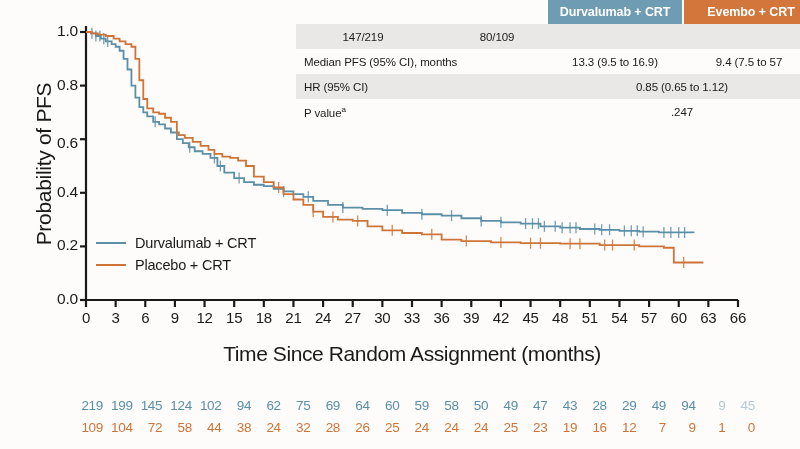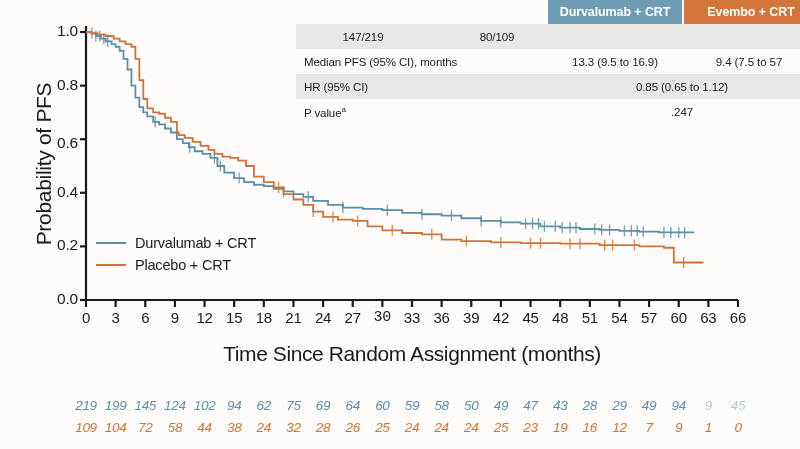--- a/index.html
+++ b/index.html
@@ -145,25 +145,24 @@
     top: 398px;
     width: 800px;
   }
   .risk-row {
     position: relative;
     height: 22px;
   }
   .risk-cell {
     position: absolute;
     width: 34px;
-    text-align: center;
+    text-align: right;
     font-size: 13.5px;
     letter-spacing: -0.3px;
     font-weight: 500;
-    font-style: italic;
   }
   .risk-blue { color: #5b8fa8; }
   .risk-orange { color: #cf7438; }
   .risk-faded { opacity: 0.45; }
 </style>
 </head>
 <body>
 
 <div class="summary-table">
   <div class="sum-row sum-head">
@@ -304,21 +303,21 @@
       <div class="x-tick-label" style="left: 71px;">0</div>
       <div class="x-tick-label" style="left: 100.636px;">3</div>
       <div class="x-tick-label" style="left: 130.273px;">6</div>
       <div class="x-tick-label" style="left: 159.909px;">9</div>
       <div class="x-tick-label" style="left: 189.545px;">12</div>
       <div class="x-tick-label" style="left: 219.182px;">15</div>
       <div class="x-tick-label" style="left: 248.818px;">18</div>
       <div class="x-tick-label" style="left: 278.455px;">21</div>
       <div class="x-tick-label" style="left: 308.091px;">24</div>
       <div class="x-tick-label" style="left: 337.727px;">27</div>
-      <div class="x-tick-label" style="left: 367.364px; font-family: Liberation Mono, monospace;">30</div>
+      <div class="x-tick-label" style="left: 367.364px;">30</div>
       <div class="x-tick-label" style="left: 397px;">33</div>
       <div class="x-tick-label" style="left: 426.636px;">36</div>
       <div class="x-tick-label" style="left: 456.273px;">39</div>
       <div class="x-tick-label" style="left: 485.909px;">42</div>
       <div class="x-tick-label" style="left: 515.545px;">45</div>
       <div class="x-tick-label" style="left: 545.182px;">48</div>
       <div class="x-tick-label" style="left: 574.818px;">51</div>
       <div class="x-tick-label" style="left: 604.455px;">54</div>
       <div class="x-tick-label" style="left: 634.091px;">57</div>
       <div class="x-tick-label" style="left: 663.727px;">60</div>

